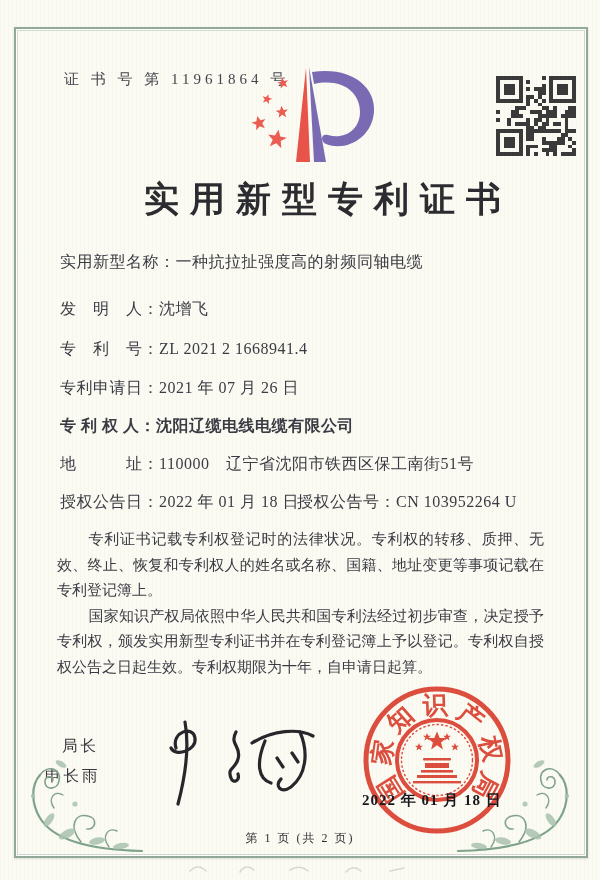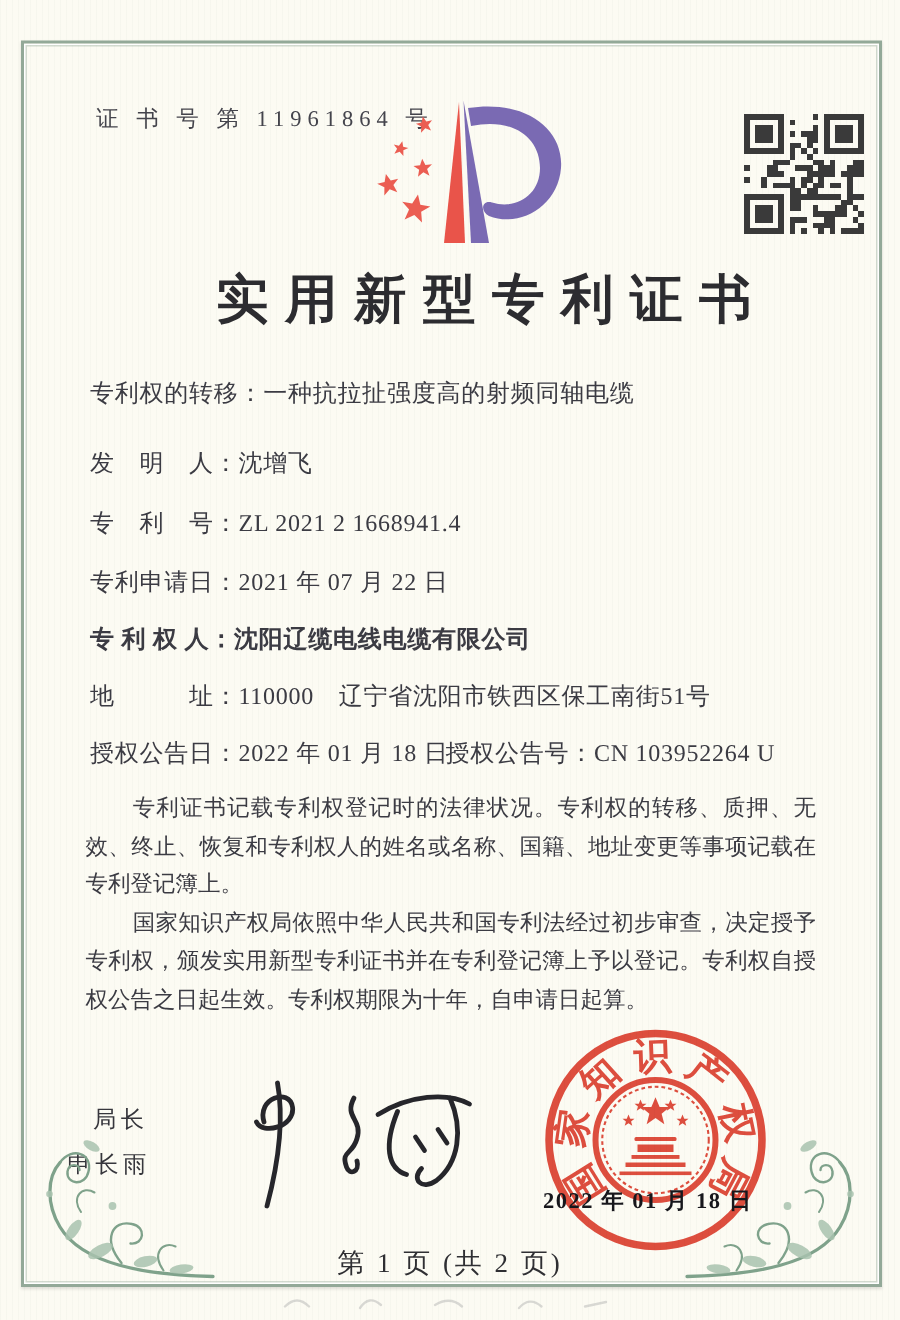--- a/index.html
+++ b/index.html
@@ -40,21 +40,21 @@
   .official-title{position:absolute;left:62px;top:736px;font-size:15.5px;letter-spacing:3px;color:#36363c;}
   .official-name{position:absolute;left:45px;top:766px;font-size:15.5px;letter-spacing:3px;color:#36363c;}
   .signature{position:absolute;left:148px;top:716px;width:180px;height:96px;}
   .seal{position:absolute;left:337px;top:660px;width:200px;height:200px;mix-blend-mode:multiply;}
   .seal-date{
     position:absolute;left:362px;top:791px;width:150px;z-index:5;
     font-size:15px;font-weight:600;letter-spacing:1px;color:#17171c;white-space:nowrap;
   }
   .footer{
     position:absolute;left:0;right:0;top:830px;text-align:center;
-    font-size:18px;letter-spacing:2px;color:#2f2f33;
+    font-size:12px;letter-spacing:2px;color:#2f2f33;
   }
   .ornament{position:absolute;top:738px;width:135px;height:118px;}
   .ornament.left{left:9px;}
   .ornament.right{left:456px;transform:scaleX(-1);}
   .bleed{position:absolute;left:150px;top:857px;width:300px;height:22px;opacity:.45;filter:blur(.5px);}
 </style>
 </head>
 <body>
 
 <div class="paper"></div>
@@ -296,24 +296,24 @@
     <rect x="15" y="20" width="1" height="1" fill="#3a3a3a"></rect>
     <rect x="17" y="20" width="1" height="1" fill="#3a3a3a"></rect>
     <rect x="18" y="20" width="1" height="1" fill="#3a3a3a"></rect>
     <rect x="19" y="20" width="1" height="1" fill="#3a3a3a"></rect>
     <rect x="20" y="20" width="1" height="1" fill="#3a3a3a"></rect>
   </svg>
 
 <div class="title">实用新型专利证书</div>
 
 <div class="fields">
-  <div class="row row1"><span>专利权的转移：</span><span>一种抗拉扯强度高的射频同轴电缆</span></div>
+  <div class="row row1"><span>实用新型名称：</span><span>一种抗拉扯强度高的射频同轴电缆</span></div>
   <div class="row row2"><span>发　明　人：</span><span>沈增飞</span></div>
   <div class="row row3"><span>专　利　号：</span><span>ZL 2021 2 1668941.4</span></div>
-  <div class="row row4"><span>专利申请日：</span><span>2021 年 07 月 22 日</span></div>
+  <div class="row row4"><span>专利申请日：</span><span>2021 年 07 月 26 日</span></div>
   <div class="row row5"><span>专 利 权 人：</span><span>沈阳辽缆电线电缆有限公司</span></div>
   <div class="row row6"><span>地　　　址：</span><span>110000　辽宁省沈阳市铁西区保工南街51号</span></div>
   <div class="row row7">
     <span><span>授权公告日：</span><span>2022 年 01 月 18 日</span></span>
     <span class="pair2"><span>授权公告号：</span><span>CN 103952264 U</span></span>
   </div>
 </div>
 
 <div class="paras">
   <p>专利证书记载专利权登记时的法律状况。专利权的转移、质押、无效、终止、恢复和专利权人的姓名或名称、国籍、地址变更等事项记载在专利登记簿上。</p>

